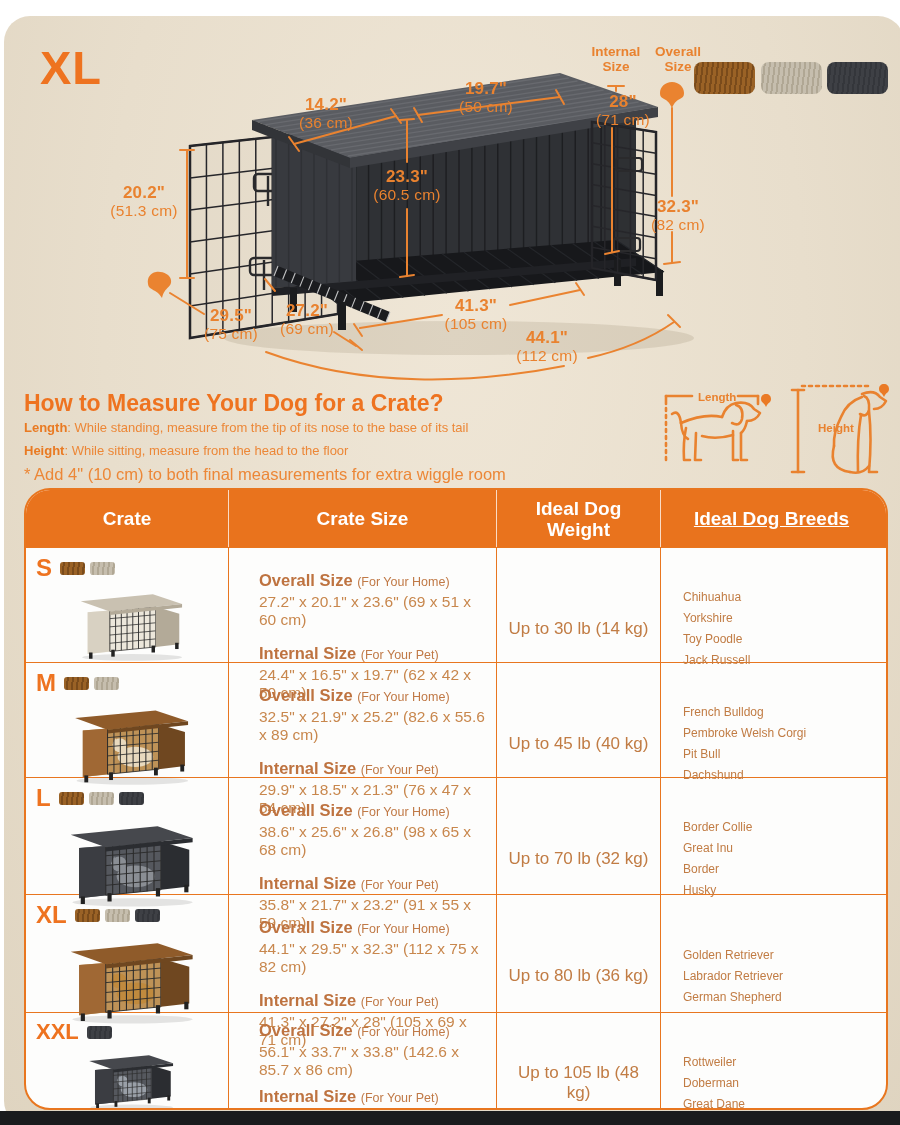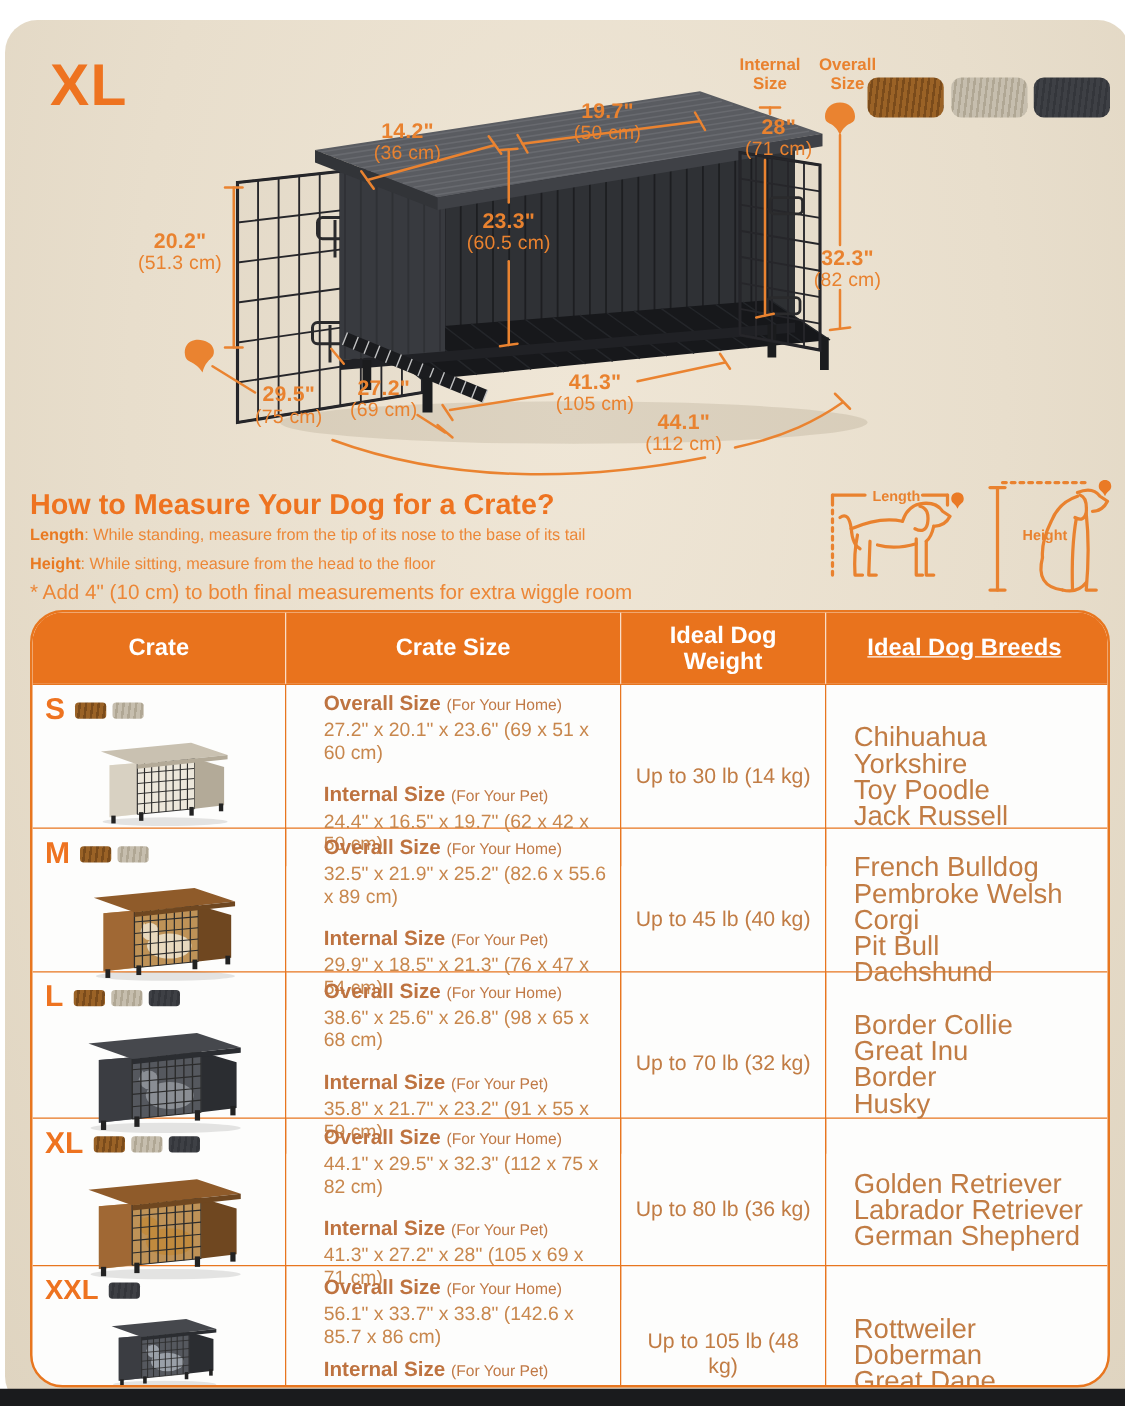--- a/index.html
+++ b/index.html
@@ -49,29 +49,29 @@
   .t-cell:last-child { border-right:none; }
 
   .cell-crate { padding:6px 4px 2px 10px; }
   .crate-id { display:flex; align-items:center; gap:8px; }
   .crate-letter { font-size:24px; font-weight:800; color:#EE7320; }
   .crate-letter.small { font-size:22px; }
   .sw { width:25px; height:13px; border-radius:3px; display:inline-block; }
   .sw-row { display:flex; gap:5px; }
   .mini-crate-wrap { display:flex; justify-content:center; margin-top:1px; }
 
-  .cell-size { padding:6px 8px 8px 30px; display:flex; flex-direction:column; justify-content:space-between; gap:15px; }
+  .cell-size { padding:23px 8px 8px 30px; display:flex; flex-direction:column; justify-content:space-between; gap:15px; }
   .size-label { font-size:16.5px; font-weight:600; color:#BE7340; }
   .size-label .sub { font-size:12.5px; font-weight:500; color:#C07946; }
   .size-val { font-size:15.5px; color:#C8874D; margin-top:3px; }
 
   .cell-weight { display:flex; align-items:center; justify-content:center; text-align:center;
                  font-size:17px; color:#C17C44; padding:0 8px; }
   .cell-breeds { display:flex; flex-direction:column; justify-content:center;
-                 padding-left:22px; font-size:22px; color:#C17C44; line-height:21px; }
+                 padding-left:22px; font-size:12px; color:#C17C44; line-height:21px; }
 </style>
 </head>
 <body>
 
 <div class="page">
   <div class="canvas">
 
     <div class="xl-label">XL</div>
 
     <svg class="diagram-svg" viewBox="0 0 900 372">

